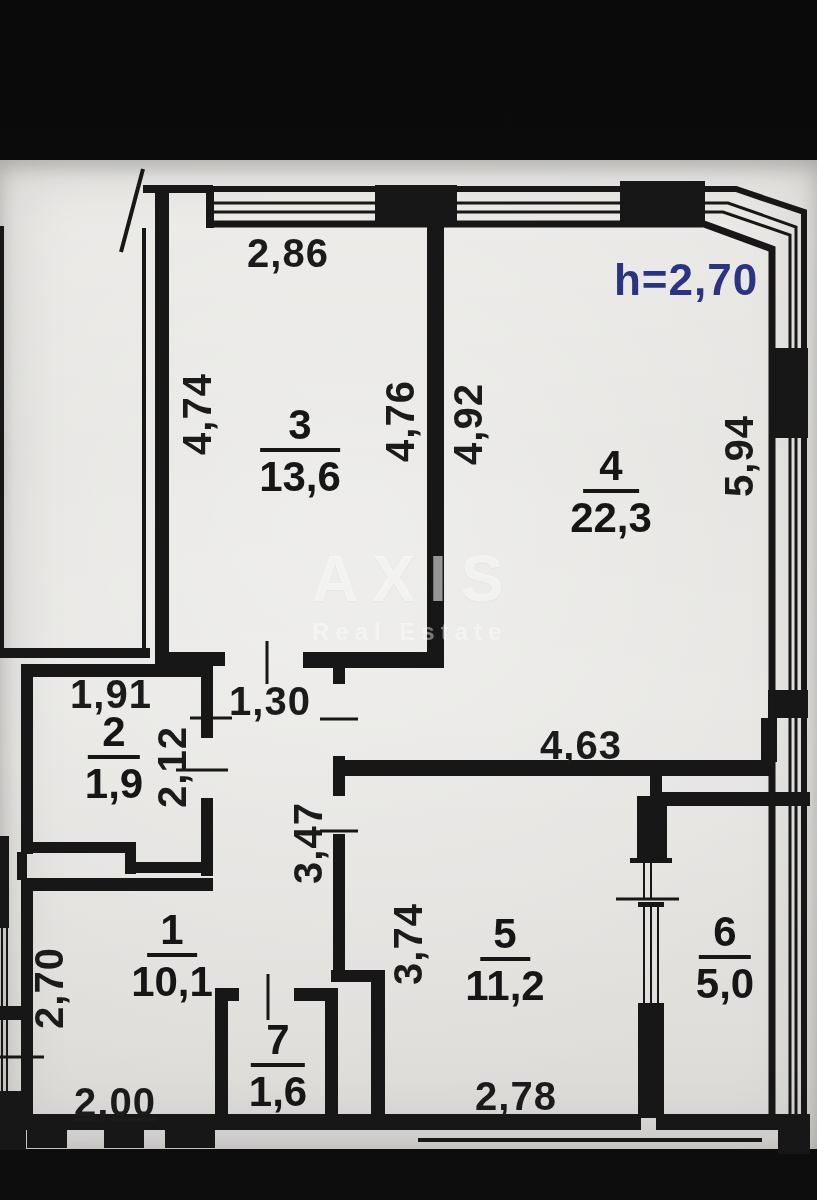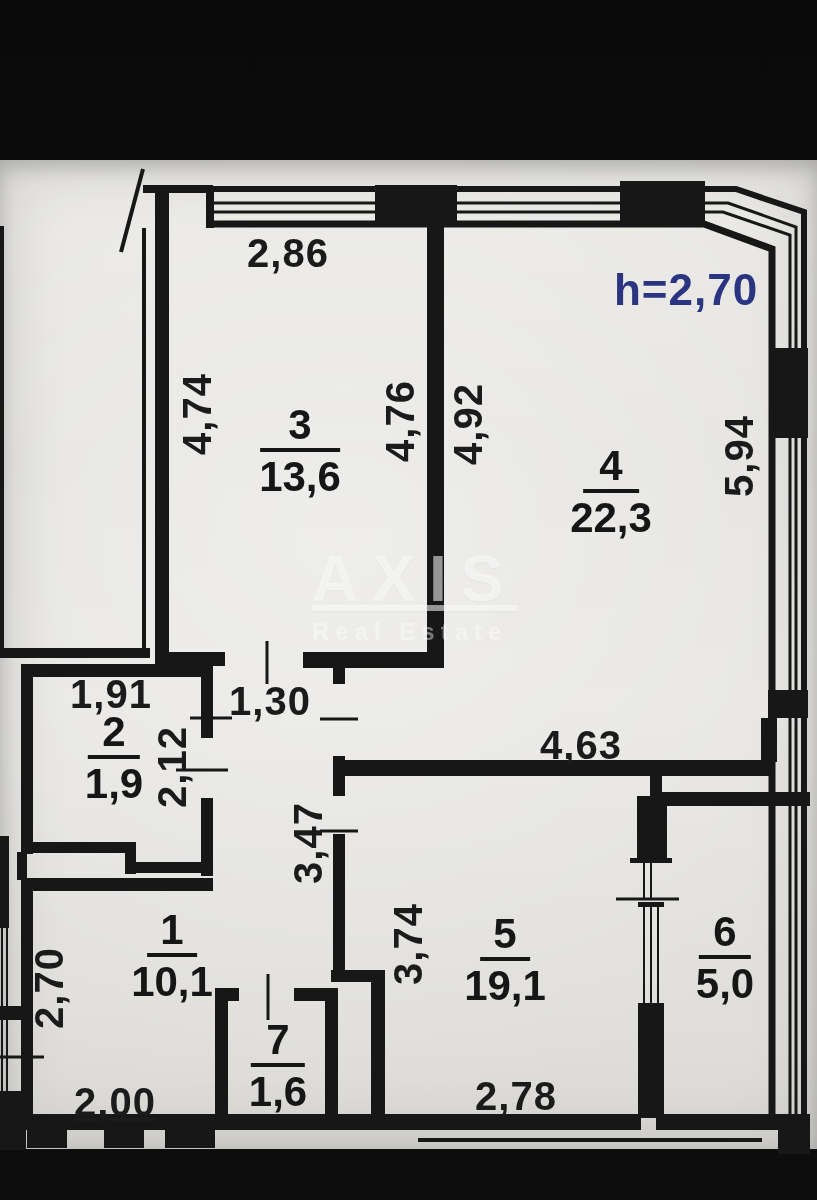--- a/index.html
+++ b/index.html
@@ -31,21 +31,21 @@
   .room .rule{height:4px;background:#161616;margin:2px 0 4px;}
   .height-note{
     position:absolute;transform:translate(-50%,-50%);
     font-weight:700;font-size:44px;letter-spacing:1px;
   }
   .watermark{
     position:absolute;left:312px;top:542px;pointer-events:none;
   }
   .watermark .brand{
     display:block;font-weight:700;font-size:64px;letter-spacing:14px;
-    color:rgba(255,255,255,.55);text-shadow:0 1px 2px rgba(0,0,0,.04);text-decoration:underline;
+    color:rgba(255,255,255,.55);text-shadow:0 1px 2px rgba(0,0,0,.04);
   }
   .watermark .sub{
     display:block;margin-top:2px;font-weight:700;font-size:24px;letter-spacing:6px;
     color:rgba(255,255,255,.42);
   }
 </style>
 </head>
 <body>
 
 <div id="stage">
@@ -148,21 +148,21 @@
 
       <path d="M143 169 L121 252" stroke-width="4"></path>
     </g>
   </svg>
 
   <div class="watermark">
     <span class="brand">AXIS</span>
     <span class="sub">Real Estate</span>
   </div>
 
-  <div class="height-note" style="left:686px;top:290px;color:#2a3480;text-align:right;">h=2,70</div>
+  <div class="height-note" style="left:686px;top:280px;color:#2a3480;text-align:right;">h=2,70</div>
 
   <div class="lbl" style="left:288px;top:253px;">2,86</div>
   <div class="lbl vert" style="left:197px;top:414px;">4,74</div>
   <div class="lbl vert" style="left:400px;top:421px;">4,76</div>
   <div class="lbl vert" style="left:468px;top:424px;">4,92</div>
   <div class="lbl vert" style="left:739px;top:456px;">5,94</div>
   <div class="lbl" style="left:581px;top:745px;">4,63</div>
   <div class="lbl" style="left:111px;top:694px;">1,91</div>
   <div class="lbl vert" style="left:172px;top:767px;">2,12</div>
   <div class="lbl" style="left:270px;top:701px;">1,30</div>
@@ -188,21 +188,21 @@
     <span>1,9</span>
   </div>
   <div class="room" style="left:172px;top:956px;">
     <span>1</span>
     <span class="rule" style="width:50px;"></span>
     <span>10,1</span>
   </div>
   <div class="room" style="left:505px;top:960px;">
     <span>5</span>
     <span class="rule" style="width:50px;"></span>
-    <span>19,1</span>
+    <span>11,2</span>
   </div>
   <div class="room" style="left:725px;top:958px;">
     <span>6</span>
     <span class="rule" style="width:52px;"></span>
     <span>5,0</span>
   </div>
   <div class="room" style="left:278px;top:1066px;">
     <span>7</span>
     <span class="rule" style="width:54px;"></span>
     <span>1,6</span>

